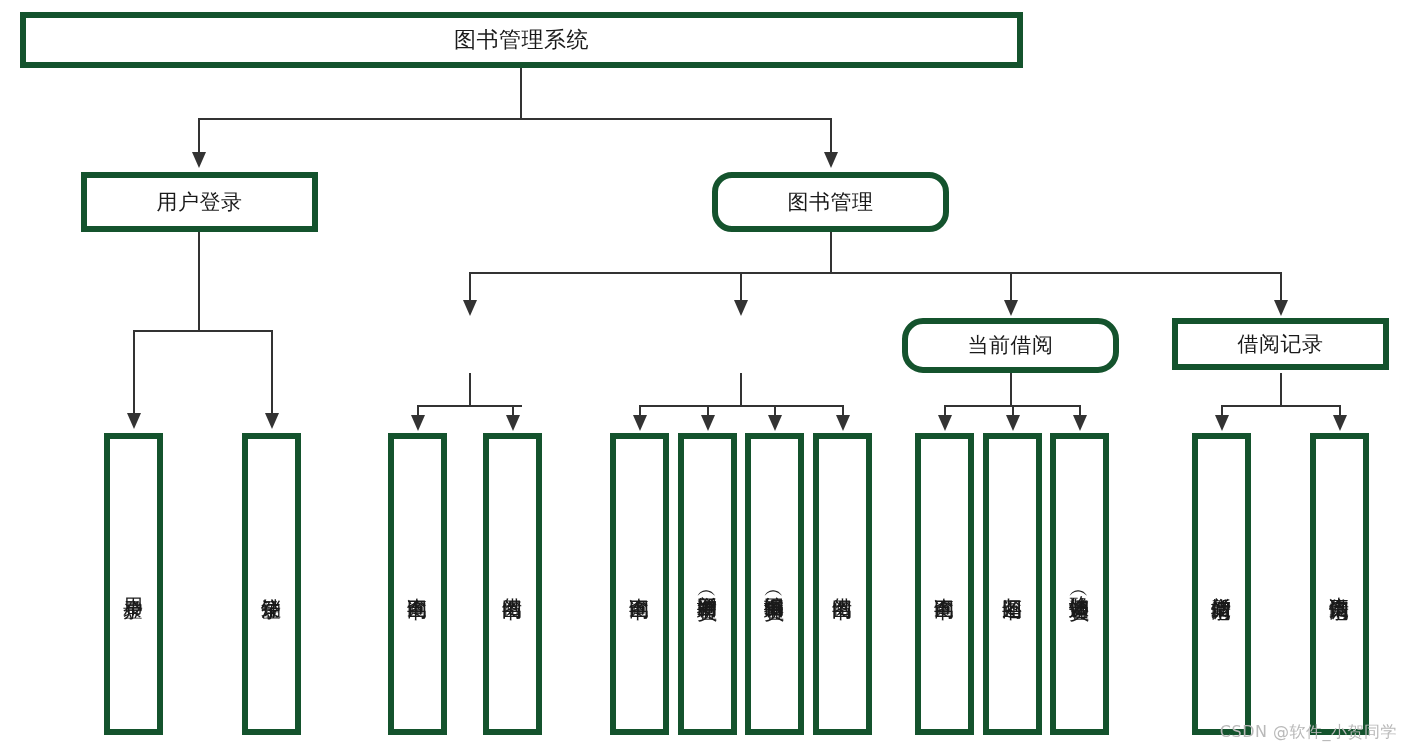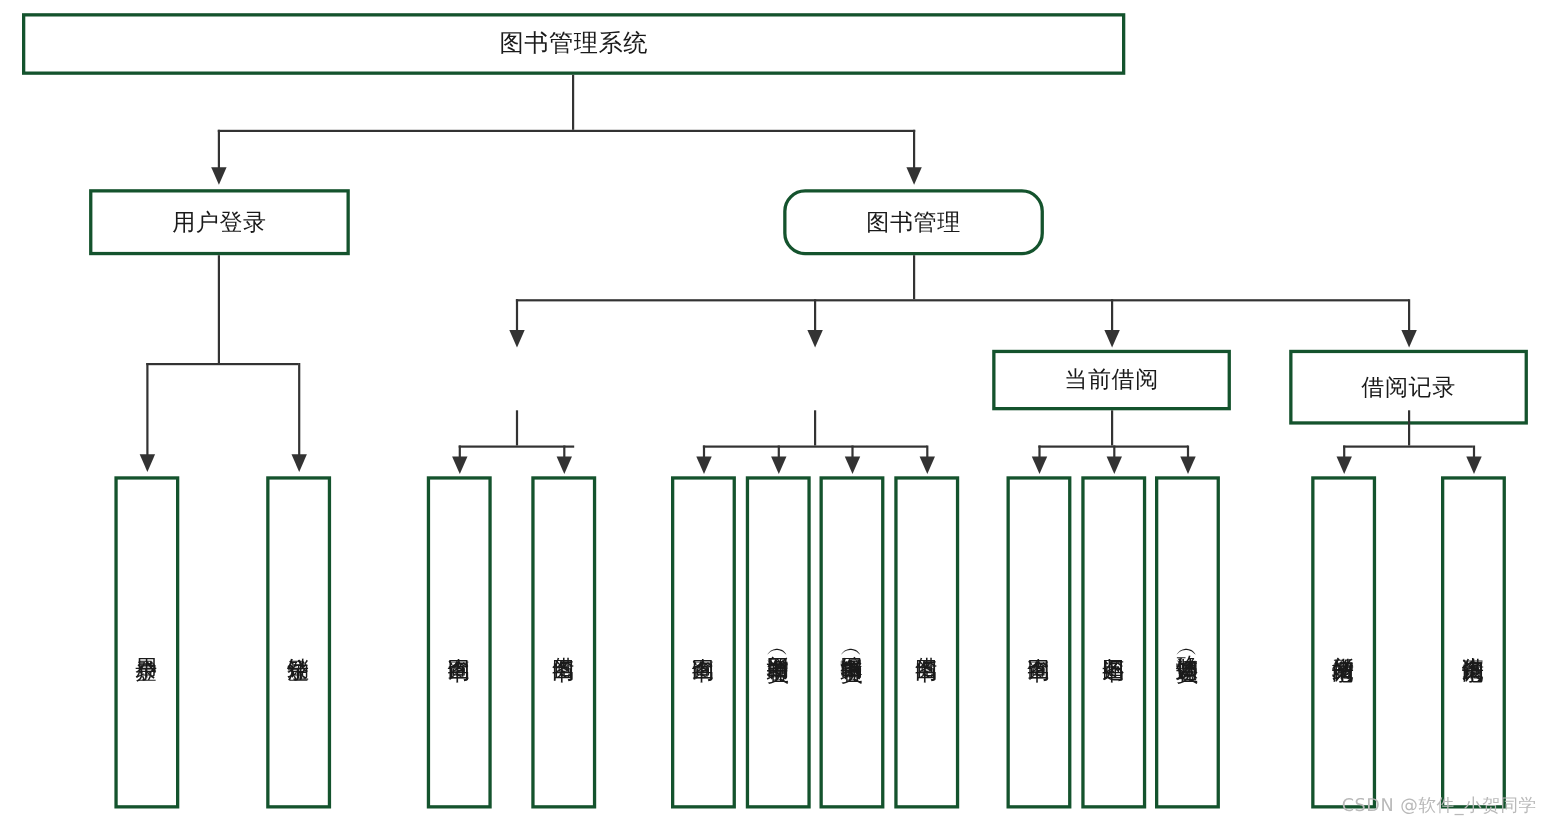--- a/index.html
+++ b/index.html
@@ -18,21 +18,21 @@
     position: relative;
     width: 1405px;
     height: 747px;
     background: #ffffff;
   }
   
   .node {
     position: absolute;
     box-sizing: border-box;
     background: #ffffff;
-    border: 3px solid #14532d;
+    border: 6px solid #14532d;
     display: flex;
     align-items: center;
     justify-content: center;
     color: #1a1a1a;
     line-height: 1.05;
   }
   .node.h {
     
     font-size: 21px;
     letter-spacing: 0.5px;
@@ -122,24 +122,24 @@
   <div class="edge hline" style="left:469px; top:272px; width:812px;"></div>
   <div class="edge vline" style="left:469px; top:272px; height:30px;"></div>
   <div class="arrow" style="left:463px; top:300px;"></div>
   <div class="edge vline" style="left:740px; top:272px; height:30px;"></div>
   <div class="arrow" style="left:734px; top:300px;"></div>
   <div class="edge vline" style="left:1010px; top:272px; height:30px;"></div>
   <div class="arrow" style="left:1004px; top:300px;"></div>
   <div class="edge vline" style="left:1280px; top:272px; height:30px;"></div>
   <div class="arrow" style="left:1274px; top:300px;"></div>
 
-  <div class="node h" style="left:902px; top:318px; width:217px; height:55px;">
+  <div class="node h" style="left:902px; top:318px; width:217px; height:55px;border-radius:21px;">
     <span>当前借阅</span>
   </div>
-  <div class="node h" style="left:1172px; top:318px; width:217px; height:68px;">
+  <div class="node h" style="left:1172px; top:318px; width:217px; height:52px;">
     <span>借阅记录</span>
   </div>
 
   <div class="edge vline" style="left:469px; top:373px; height:32px;"></div>
   <div class="edge hline" style="left:417px; top:405px; width:105px;"></div>
   <div class="edge vline" style="left:417px; top:405px; height:12px;"></div>
   <div class="arrow" style="left:411px; top:415px;"></div>
   <div class="edge vline" style="left:512px; top:405px; height:12px;"></div>
   <div class="arrow" style="left:506px; top:415px;"></div>
 

